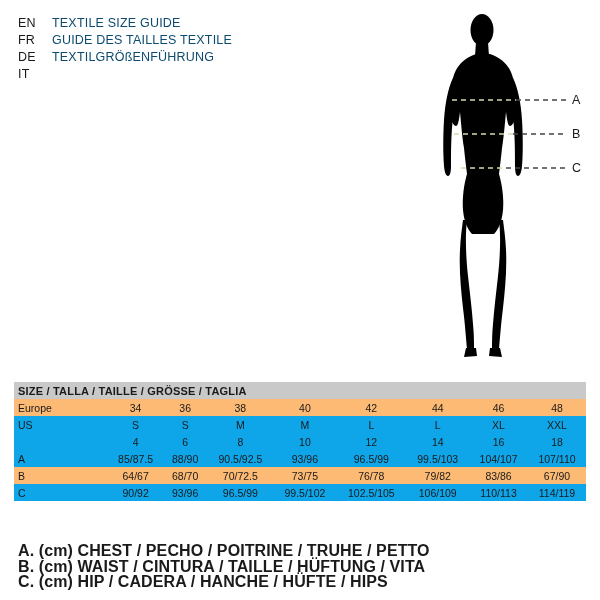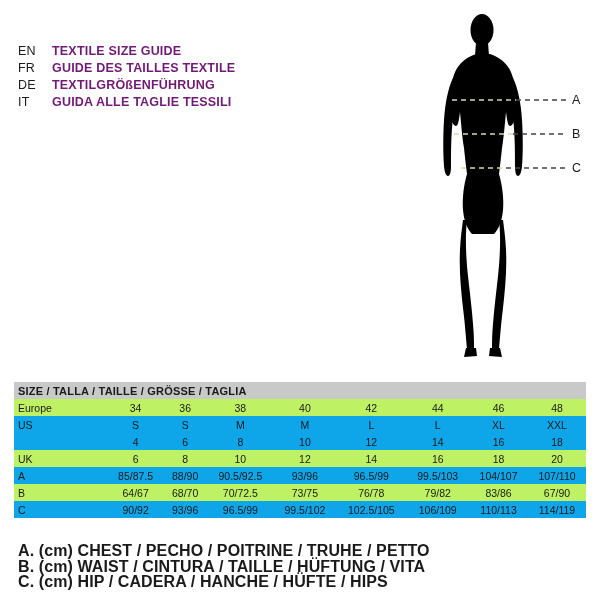--- a/index.html
+++ b/index.html
@@ -33,26 +33,24 @@
     display: flex;
     align-items: baseline;
     height: 17px;
     font-size: 12.5px;
     letter-spacing: 0.2px;
   }
   .lang-code {
     width: 34px;
     flex: 0 0 34px;
     color: #1a1a1a;
-    margin-top: 28px;
   }
   .lang-text {
-    color: #701a75;
+    color: #0c4a6e;
     white-space: nowrap;
-    font-weight: bold;
   }
 
   
   .figure-wrap {
     position: absolute;
     left: 420px;
     top: 8px;
     width: 170px;
     height: 360px;
   }
@@ -83,21 +81,21 @@
     vertical-align: middle;
     border: none;
   }
   .row-head td {
     background: #c9c9c9;
     font-weight: bold;
     font-size: 11px;
     letter-spacing: 0.2px;
   }
   .row-shade td { background: #0ea5e9; }
-  .row-plain td { background: #bef264; margin-left: 48px; }
+  .row-plain td { background: #fdba74; margin-left: 48px; }
   .col-label { text-align: left; width: 86px; }
   .cell { text-align: center; }
 
   
   .notes {
     position: absolute;
     left: 18px;
     top: 543px;
     width: 560px;
   }
@@ -122,21 +120,20 @@
     <div class="lang-row">
       <span class="lang-code">FR</span>
       <span class="lang-text">GUIDE DES TAILLES TEXTILE</span>
     </div>
     <div class="lang-row">
       <span class="lang-code">DE</span>
       <span class="lang-text">TEXTILGRÖßENFÜHRUNG</span>
     </div>
     <div class="lang-row">
       <span class="lang-code">IT</span>
-      <span class="lang-text">GUIDA ALLE TAGLIE TESSILI</span>
     </div>
   </div>
 
   <div class="figure-wrap">
     <svg width="170" height="360" viewBox="0 0 170 360" xmlns="http://www.w3.org/2000/svg">
       <g fill="#000000">
 
         <ellipse cx="62" cy="22" rx="11.5" ry="16"></ellipse>
 
         <path d="M56 34 L68 34 L69 48 L55 48 Z"></path>
@@ -236,31 +233,20 @@
         <td class="cell">4</td>
         <td class="cell">6</td>
         <td class="cell">8</td>
         <td class="cell">10</td>
         <td class="cell">12</td>
         <td class="cell">14</td>
         <td class="cell">16</td>
         <td class="cell">18</td>
       </tr>
 
-      <tr class="row-plain">
-        <td class="col-label">UK</td>
-        <td class="cell">6</td>
-        <td class="cell">8</td>
-        <td class="cell">10</td>
-        <td class="cell">12</td>
-        <td class="cell">14</td>
-        <td class="cell">16</td>
-        <td class="cell">18</td>
-        <td class="cell">20</td>
-      </tr>
 
       <tr class="row-shade">
         <td class="col-label">A</td>
         <td class="cell">85/87.5</td>
         <td class="cell">88/90</td>
         <td class="cell">90.5/92.5</td>
         <td class="cell">93/96</td>
         <td class="cell">96.5/99</td>
         <td class="cell">99.5/103</td>
         <td class="cell">104/107</td>

